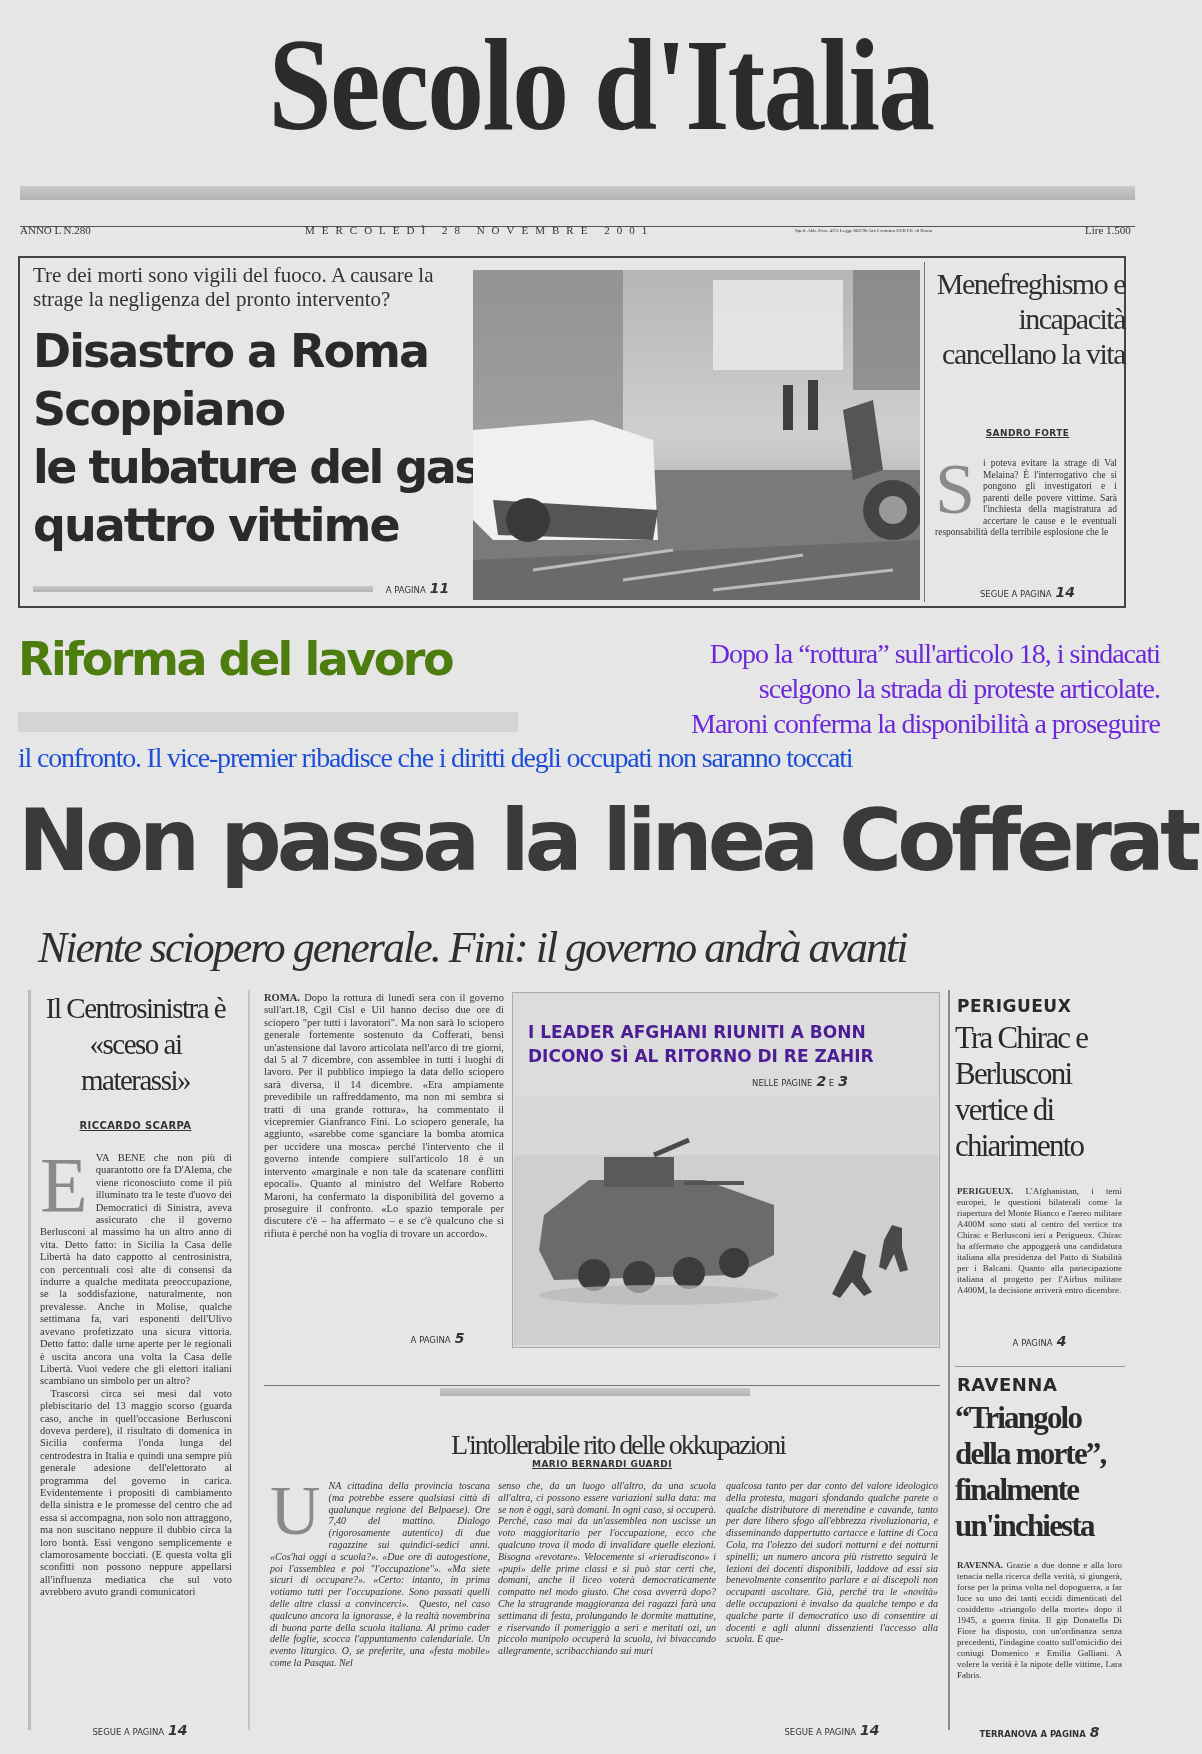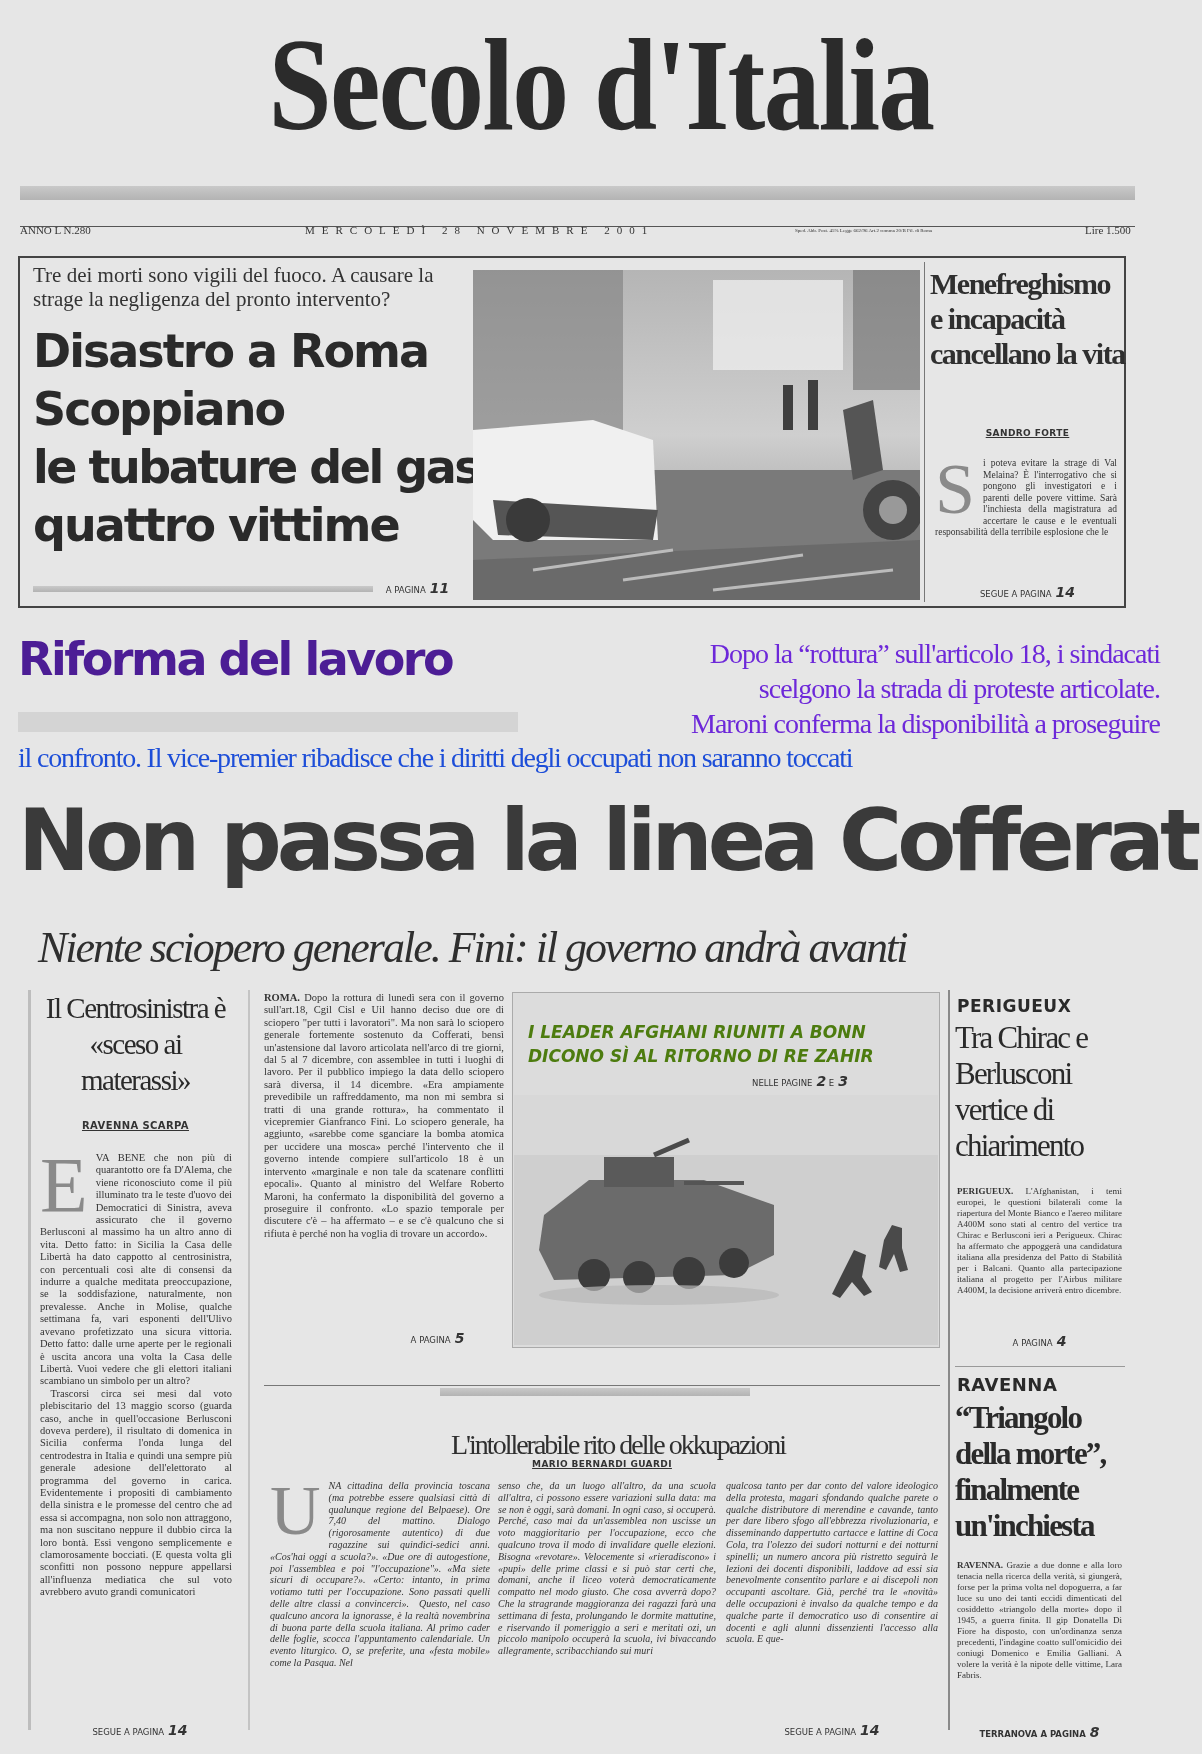--- a/index.html
+++ b/index.html
@@ -67,61 +67,61 @@
       <circle cx="420" cy="240" r="14" fill="#999"></circle>
     <path d="M370 140 L400 130 L410 200 L380 210 Z" fill="#555"></path>
     <rect x="310" y="115" width="10" height="45" fill="#3f3f3f"></rect>
       <rect x="335" y="110" width="10" height="50" fill="#3f3f3f"></rect>
     <path d="M0 290 L447 270 L447 330 L0 330 Z" fill="#6a6a6a"></path>
     <path d="M60 300 L200 280 M150 310 L330 285 M240 320 L420 300" stroke="#bbb" stroke-width="3"></path>
   </svg>
 </div>
 
 <div class="abs" style="left:924px;top:262px;width:1px;height:340px;background:#777;"></div>
-<div class="abs serif" style="left:930px;top:266px;width:195px;font-size:30px;line-height:35px;text-align:left;letter-spacing:-1.5px;color:#2f2f2f;font-weight:bold;">Menefreghismo e incapacità cancellano la vita</div>
+<div class="abs serif" style="left:930px;top:266px;width:195px;font-size:30px;line-height:35px;text-align:right;letter-spacing:-1.5px;color:#2f2f2f;">Menefreghismo e incapacità cancellano la vita</div>
 <div class="abs byline" style="left:930px;top:428px;width:195px;font-size:9px;">SANDRO FORTE</div>
 <div class="abs body-text" style="left:935px;top:458px;width:182px;font-size:9.5px;line-height:11.5px;">
   <span class="dropcap" style="font-size:72px;line-height:58px;">S</span><span>i poteva evitare la strage di Val Melaina? È l'interrogativo che si pongono gli investigatori e i parenti delle povere vittime. Sarà l'inchiesta della magistratura ad accertare le cause e le eventuali responsabilità della terribile esplosione che le</span>
 </div>
 <div class="abs pageref" style="left:935px;top:584px;width:185px;">
   <span>SEGUE A PAGINA</span><b>14</b>
 </div>
 
-<div class="abs sans" style="left:18px;top:632px;font-size:46px;font-weight:bold;letter-spacing:-2.5px;color:#4c1d95;white-space:nowrap;">Riforma del lavoro</div>
+<div class="abs sans" style="left:18px;top:632px;font-size:46px;font-weight:bold;letter-spacing:-2.5px;color:#4d7c0f;white-space:nowrap;">Riforma del lavoro</div>
 <div class="abs gbar" style="left:18px;top:712px;width:500px;height:20px;background:#d4d4d4;"></div>
 <div class="abs serif" style="left:540px;top:636px;width:620px;font-size:28px;line-height:35px;letter-spacing:-1px;color:#6d28d9;text-align:right;">
   <div style="white-space:nowrap;">Dopo la “rottura” sull'articolo 18, i sindacati</div>
   <div style="white-space:nowrap;">scelgono la strada di proteste articolate.</div>
   <div style="white-space:nowrap;">Maroni conferma la disponibilità a proseguire</div>
 </div>
 <div class="abs serif" style="left:18px;top:742px;font-size:28px;letter-spacing:-1.2px;color:#1d4ed8;white-space:nowrap;">il confronto. Il vice-premier ribadisce che i diritti degli occupati non saranno toccati</div>
 
 <div class="abs sans" style="left:18px;top:790px;font-size:86px;font-weight:bold;letter-spacing:-5px;color:#3a3a3a;white-space:nowrap;line-height:100px;">Non passa la linea Cofferati</div>
 <div class="abs serif italic" style="left:38px;top:922px;font-size:44px;letter-spacing:-2px;color:#2f2f2f;white-space:nowrap;">Niente sciopero generale. Fini: il governo andrà avanti</div>
 
 <div class="abs" style="left:28px;top:990px;width:3px;height:740px;background:#bdbdbd;"></div>
 <div class="abs serif" style="left:38px;top:990px;width:195px;font-size:29px;line-height:36px;text-align:center;letter-spacing:-1.5px;color:#2a2a2a;">Il Centrosinistra è «sceso ai materassi»</div>
-<div class="abs byline" style="left:38px;top:1120px;width:195px;">RAVENNA SCARPA</div>
+<div class="abs byline" style="left:38px;top:1120px;width:195px;">RICCARDO SCARPA</div>
 <div class="abs body-text" style="left:40px;top:1152px;width:192px;">
   <span class="dropcap">E</span><span>VA BENE che non più di quarantotto ore fa D'Alema, che viene riconosciuto come il più illuminato tra le teste d'uovo dei Democratici di Sinistra, aveva assicurato che il governo Berlusconi al massimo ha un altro anno di vita. Detto fatto: in Sicilia la Casa delle Libertà ha dato cappotto al centrosinistra, con percentuali così alte di consensi da indurre a qualche meditata preoccupazione, se la soddisfazione, naturalmente, non prevalesse. Anche in Molise, qualche settimana fa, vari esponenti dell'Ulivo avevano profetizzato una sicura vittoria. Detto fatto: dalle urne aperte per le regionali è uscita ancora una volta la Casa delle Libertà. Vuoi vedere che gli elettori italiani scambiano un simbolo per un altro?</span><br> <span>Trascorsi circa sei mesi dal voto plebiscitario del 13 maggio scorso (guarda caso, anche in quell'occasione Berlusconi doveva perdere), il risultato di domenica in Sicilia conferma l'onda lunga del centrodestra in Italia e quindi una sempre più generale adesione dell'elettorato al programma del governo in carica. Evidentemente i propositi di cambiamento della sinistra e le promesse del centro che ad essa si accompagna, non solo non attraggono, ma non suscitano neppure il dubbio circa la loro bontà. Essi vengono semplicemente e clamorosamente bocciati. (E questa volta gli sconfitti non possono neppure appellarsi all'influenza mediatica che sul voto avrebbero avuto grandi comunicatori</span>
 </div>
 <div class="abs pageref" style="left:40px;top:1722px;width:200px;">
   <span>SEGUE A PAGINA</span><b>14</b>
 </div>
 <div class="abs" style="left:248px;top:990px;width:2px;height:740px;background:#c4c4c4;"></div>
 
 <div class="abs body-text" style="left:264px;top:992px;width:240px;">
   <b style="font-variant:small-caps;">ROMA.</b> <span>Dopo la rottura di lunedì sera con il governo sull'art.18, Cgil Cisl e Uil hanno deciso due ore di sciopero "per tutti i lavoratori". Ma non sarà lo sciopero generale fortemente sostenuto da Cofferati, bensì un'astensione dal lavoro articolata nell'arco di tre giorni, dal 5 al 7 dicembre, con assemblee in tutti i luoghi di lavoro. Per il pubblico impiego la data dello sciopero sarà diversa, il 14 dicembre. «Era ampiamente prevedibile un raffreddamento, ma non mi sembra si tratti di una grande rottura», ha commentato il vicepremier Gianfranco Fini. Lo sciopero generale, ha aggiunto, «sarebbe come sganciare la bomba atomica per uccidere una mosca» perché l'intervento che il governo intende compiere sull'articolo 18 è un intervento «marginale e non tale da scatenare conflitti epocali». Quanto al ministro del Welfare Roberto Maroni, ha confermato la disponibilità del governo a proseguire il confronto. «Lo spazio temporale per discutere c'è – ha affermato – e se c'è qualcuno che si rifiuta è perché non ha voglia di trovare un accordo».</span>
 </div>
 <div class="abs pageref" style="left:380px;top:1330px;width:115px;">
   <span>A PAGINA</span><b>5</b>
 </div>
 
 <div class="abs" style="left:512px;top:992px;width:428px;height:356px;border:1px solid #aaa;box-sizing:border-box;background:#dcdcdc;"></div>
-<div class="abs sans" style="left:528px;top:1020px;width:400px;font-size:17px;font-weight:bold;line-height:24px;color:#4d7c0f;font-style:italic;">
+<div class="abs sans" style="left:528px;top:1020px;width:400px;font-size:17px;font-weight:bold;line-height:24px;color:#4c1d95;">
   <div style="white-space:nowrap;">I LEADER AFGHANI RIUNITI A BONN</div>
   <div style="white-space:nowrap;">DICONO SÌ AL RITORNO DI RE ZAHIR</div>
 </div>
 <div class="abs pageref" style="left:700px;top:1073px;width:200px;">
   <span>NELLE PAGINE</span><b>2</b> <span>E</span><b>3</b>
 </div>
 <div class="abs" style="left:514px;top:1095px;width:424px;height:250px;overflow:hidden;">
   <svg width="424" height="250">
     <rect width="424" height="250" fill="#cfcfcf"></rect>
     <rect y="0" width="424" height="60" fill="#d8d8d8"></rect>

